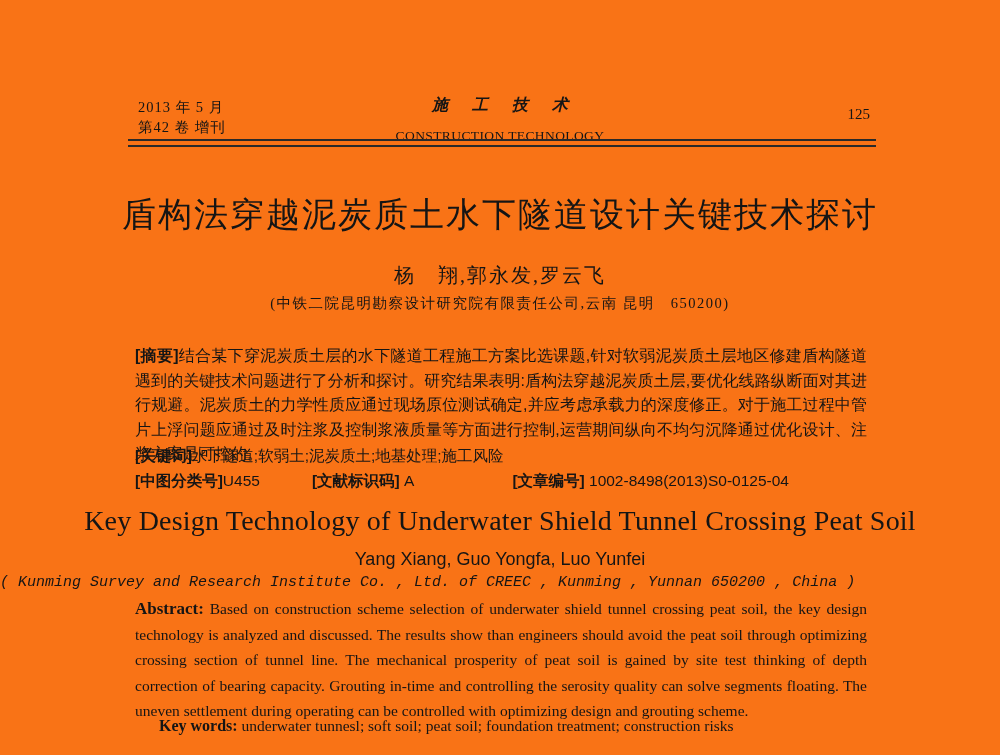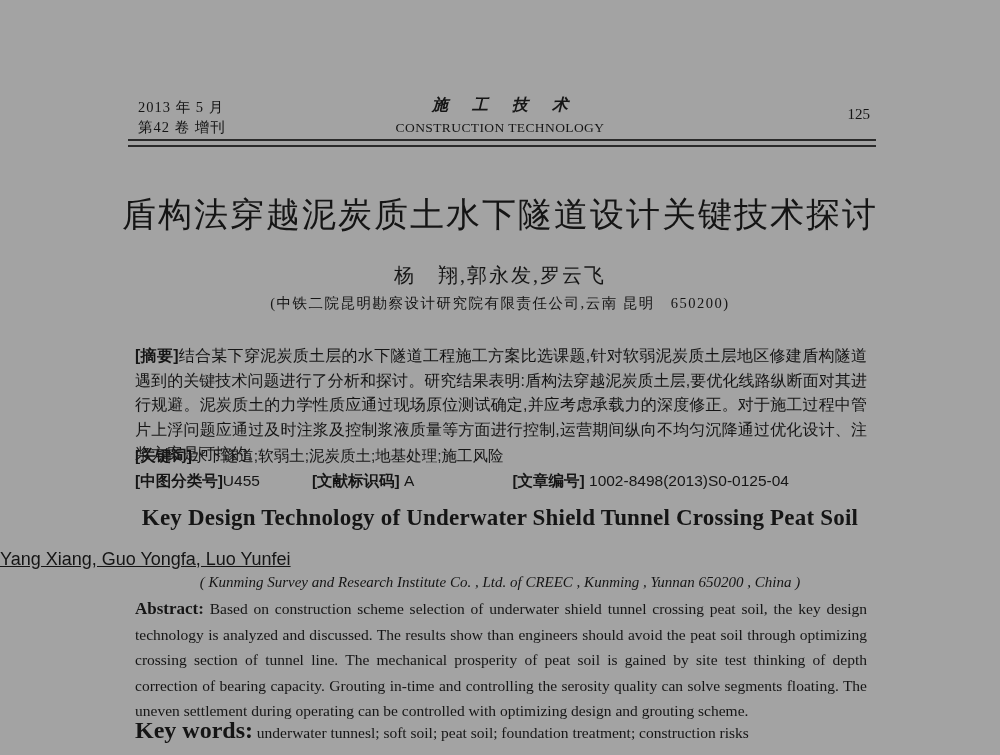--- a/index.html
+++ b/index.html
@@ -1,31 +1,31 @@
 <!DOCTYPE html>
 <html><head>
 <meta charset="utf-8">
 <style>
   html, body { margin:0; padding:0; background:#ffffff; }
   .page {
-    position:relative; width:1000px; height:755px; background:#a3a3a3;
+    position:relative; width:1000px; height:755px; background:#f97316;
     color:#151515; overflow:hidden;
     font-family:"Liberation Serif", serif;
   }
 
   
   .header-left {
     position:absolute; left:138px; top:97px;
     font-size:14.5px; line-height:20px; letter-spacing:1px;
   }
   .header-center {
     position:absolute; left:300px; right:300px; top:95px; text-align:center;
   }
   .journal-cn { font-size:16px; font-weight:bold; letter-spacing:10px; text-indent:10px;font-style:italic; }
-  .journal-en { font-size:13.5px; margin-top:4px; letter-spacing:0.4px;text-align:center; }
+  .journal-en { font-size:13.5px; margin-top:12px; letter-spacing:0.4px;text-align:center; }
   .header-page { position:absolute; right:130px; top:106px; font-size:15px; }
   .rule {
     position:absolute; left:128px; right:124px; top:139px; height:4px;
     border-top:2px solid #2a2a2a; border-bottom:2px solid #2a2a2a;
   }
 
   
   .title-cn {
     position:absolute; left:0; right:0; top:192px; text-align:center;
     font-weight:normal; font-size:34px; letter-spacing:2px;
@@ -52,37 +52,37 @@
   .class-line {
     position:absolute; left:135px; width:732px; top:471px;
     font-size:15.5px; display:flex; white-space:nowrap;
   }
   .class-line .seg2 { margin-left:52px; }
   .class-line .seg3 { margin-left:98px; }
 
   
   .title-en {
     position:absolute; left:0; right:0; top:505px; text-align:center;
-    font-weight:bold; font-size:23px; letter-spacing:0.2px;
+    font-weight:normal; font-size:28px; letter-spacing:0.2px;
   }
   .authors-en {
-    position:absolute; left:0; right:0; top:549px; 
-    font-family:"Liberation Sans", sans-serif; font-size:18px;text-decoration:underline;
+    position:absolute; left:0; right:0; top:549px; text-align:center;
+    font-family:"Liberation Sans", sans-serif; font-size:18px;
   }
   .affil-en {
-    position:absolute; left:0; right:0; top:574px; text-align:center;
-    font-style:italic; font-size:15px;
+    position:absolute; left:0; right:0; top:574px; text-align:left;
+    font-style:italic; font-size:15px;font-family:Liberation Mono, monospace;
   }
   .abstract-en {
     position:absolute; left:135px; width:732px; top:596px;
     font-size:15.5px; line-height:25.6px; text-align:justify;
   }
   .abstract-en .label-bold { font-size:17px;margin-top:18px; }
   .keywords-en { position:absolute; left:135px; width:732px; top:717px; font-size:15.5px; }
-  .keywords-en .label-bold { font-size:24px; }
+  .keywords-en .label-bold { font-size:16px;margin-left:24px; }
 </style>
 </head>
 <body>
 
 <div class="page">
 
   <div class="header-left">
     <div>2013 年 5 月</div>
     <div>第42 卷  增刊</div>
   </div>

